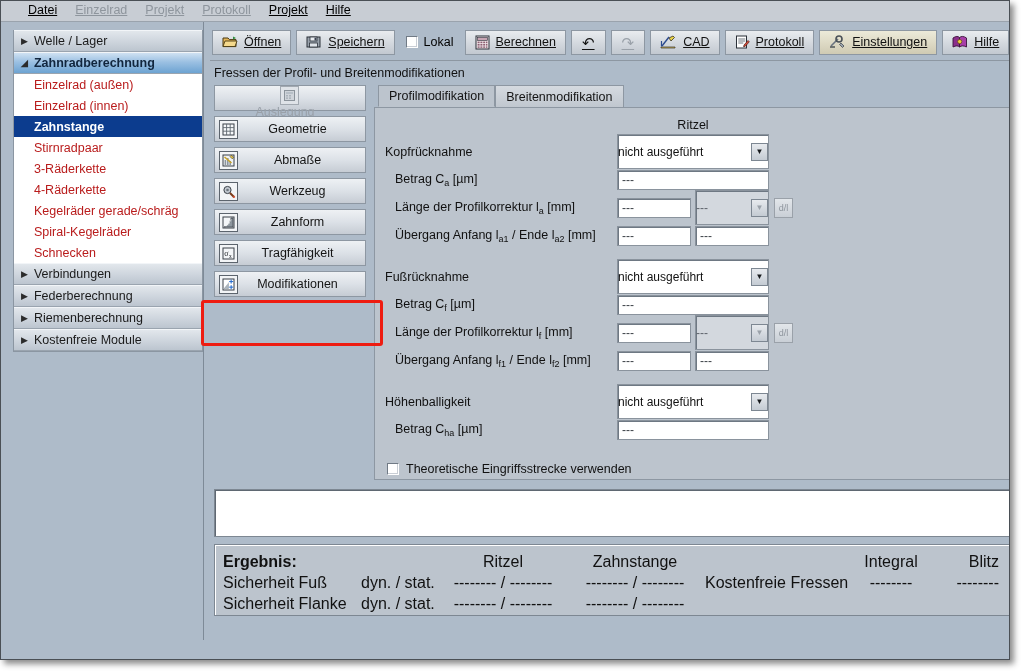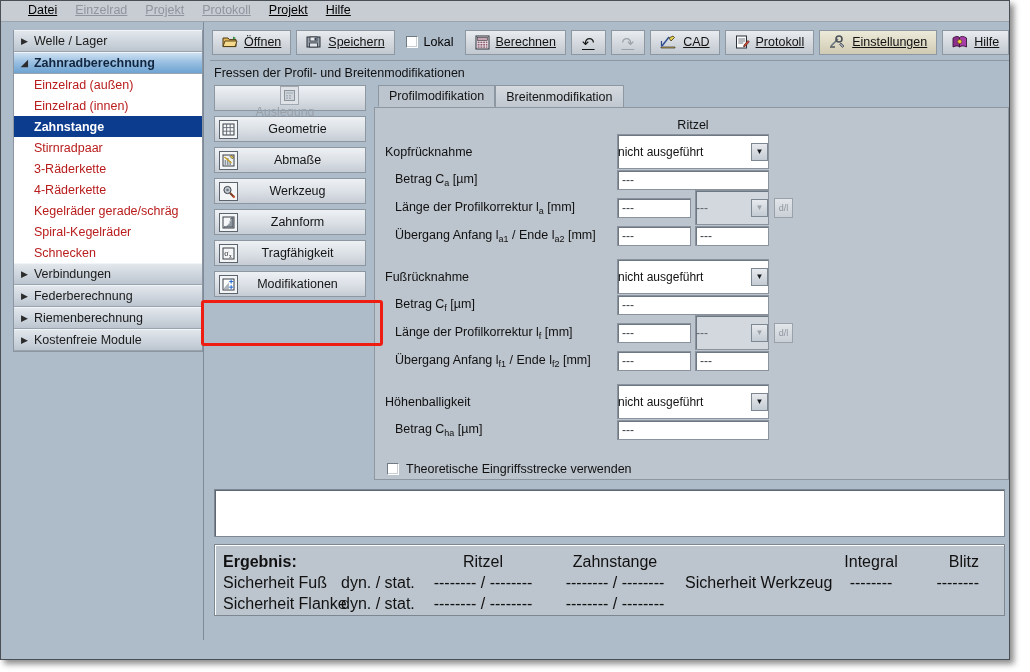--- a/index.html
+++ b/index.html
@@ -252,21 +252,21 @@
     height: 72px;
     background: #bcc4cd;
     border: 1px solid #7d8792;
     box-shadow: inset 1px 1px 0 #ffffff;
     padding: 6px 10px 0 8px;
     font-size: 16px; color: #111;
   }
   .rrow { display: flex; align-items: center; height: 21px; }
   .rc { white-space: nowrap; }
   .c1 { width: 118px; }
-  .c2 { width: 80px; }
+  .c2 { width: 80px; margin-left: 20px; }
   .c3 { width: 124px; text-align: center; }
   .c4 { width: 140px; text-align: center; }
   .c5 { width: 150px; }
   .c6 { width: 72px; text-align: center; }
   .c7 { width: 72px; text-align: right; }
   .bold { font-weight: bold; }
 
   
   .redbox {
     position: absolute;
@@ -617,21 +617,21 @@
           <span class="rc c4">Zahnstange</span>
           <span class="rc c5"></span>
           <span class="rc c6">Integral</span>
           <span class="rc c7">Blitz</span>
         </div>
         <div class="rrow">
           <span class="rc c1">Sicherheit Fuß</span>
           <span class="rc c2">dyn. / stat.</span>
           <span class="rc c3">-------- / --------</span>
           <span class="rc c4">-------- / --------</span>
-          <span class="rc c5">Sicherheit Werkzeug</span>
+          <span class="rc c5">Kostenfreie Fressen</span>
           <span class="rc c6">--------</span>
           <span class="rc c7">--------</span>
         </div>
         <div class="rrow">
           <span class="rc c1">Sicherheit Flanke</span>
           <span class="rc c2">dyn. / stat.</span>
           <span class="rc c3">-------- / --------</span>
           <span class="rc c4">-------- / --------</span>
           <span class="rc c5"></span>
           <span class="rc c6"></span>

